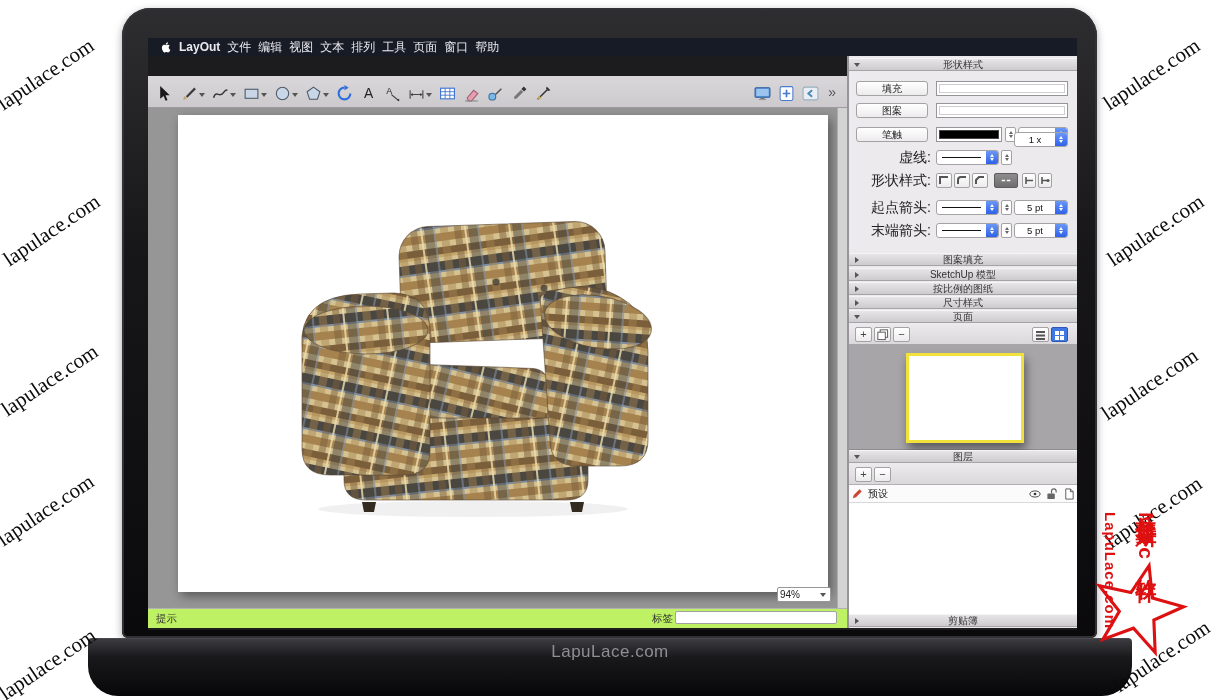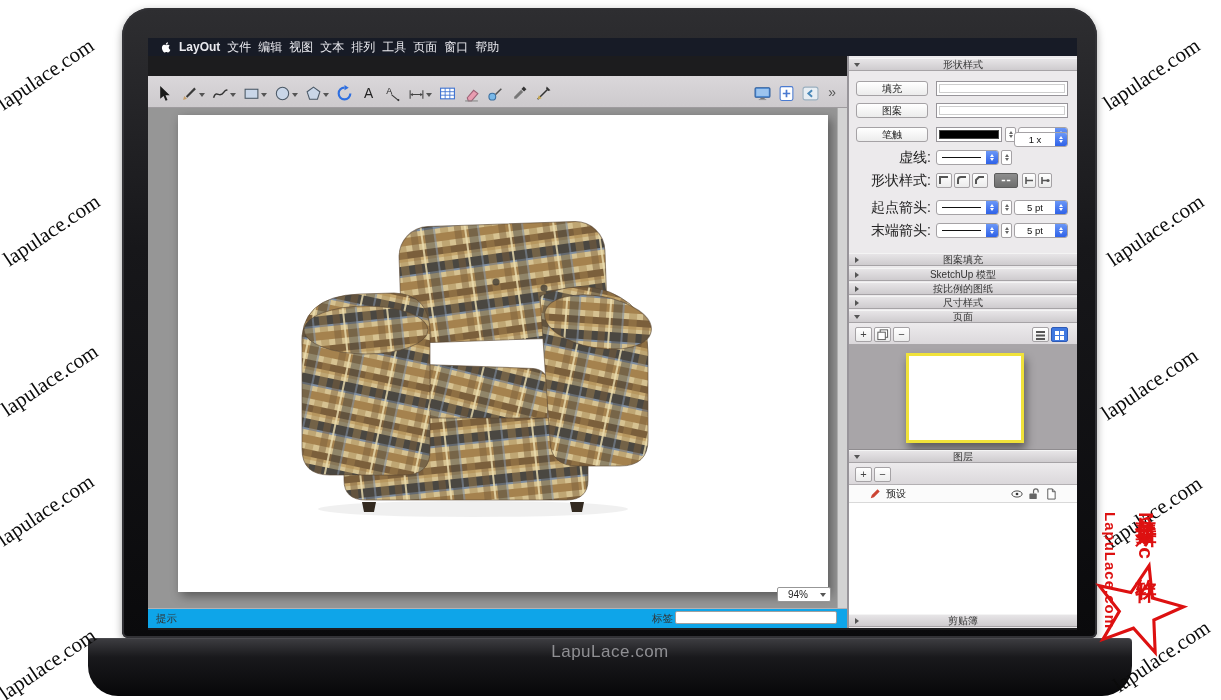--- a/index.html
+++ b/index.html
@@ -45,24 +45,24 @@
   .caret{width:0;height:0;border:3px solid transparent;border-top:4px solid #555;margin:0 0 2px 1px}
   .tspacer{margin-left:auto}
   .more{font-size:14px;color:#555;line-height:18px;padding:0 2px}
 
   .canvas{position:absolute;left:0;top:70px;width:699px;height:500px;background:#969696;overflow:hidden}
   .vscroll{position:absolute;right:0;top:0;width:9px;height:100%;background:#d3d3d3;border-left:1px solid #adadad}
   .page{position:absolute;left:30px;top:7px;width:650px;height:477px;background:#fff;
         box-shadow:3px 4px 10px rgba(0,0,0,.42)}
   .chair{position:absolute;left:100px;top:103px;width:390px;height:300px}
   .zoom{position:absolute;right:16px;bottom:6px;width:54px;height:15px;background:#fff;border:1px solid #979797;
-        border-radius:2px;font-size:10px;line-height:14px;text-align:left;padding-left:10px;box-sizing:border-box;color:#222}
+        border-radius:2px;font-size:10px;line-height:14px;text-align:left;padding-left:2px;box-sizing:border-box;color:#222}
   .zcaret{position:absolute;right:4px;top:5px;width:0;height:0;border:3px solid transparent;border-top:4px solid #555}
 
-  .statusbar{position:absolute;left:0;top:570px;width:699px;height:20px;background:#0ea5e9;
+  .statusbar{position:absolute;left:0;top:570px;width:699px;height:20px;background:#bef264;
              border-top:1px solid #b4b1b4;box-sizing:border-box;font-size:10.5px;color:#333}
   .hint{position:absolute;left:8px;top:3px}
   .taglbl{position:absolute;left:504px;top:3px}
   .taginput{position:absolute;left:527px;top:2px;width:162px;height:13px;background:#fff;
             border:1px solid #a0a0a0;border-radius:2px;font-size:10px;padding:0 3px;box-sizing:border-box}
 
   .divider{position:absolute;left:699px;top:18px;width:2px;height:572px;background:#98959a}
 
   
   .panel{position:absolute;left:701px;top:18px;width:228px;height:572px;background:#eceaec;font-size:10px}
@@ -108,21 +108,21 @@
   .gicon{display:grid;grid-template-columns:4px 4px;gap:1.5px;width:10px;margin:2.5px auto 0}
   .gicon i{width:4px;height:4px;background:#fff}
 
   .pglist{position:absolute;left:0;top:289px;width:228px;height:104px;background:#a8a5a8;border-bottom:1px solid #8f8c8f}
   .thumb{position:absolute;left:57px;top:8px;width:112px;height:84px;background:#fff;
          border:3px solid #f0e23a;box-shadow:2px 6px 9px rgba(0,0,0,.45)}
 
   .lybar{position:absolute;left:0;top:408px;width:228px;height:21px;box-sizing:border-box;
          background:linear-gradient(#eceaec,#dbd8db);border-bottom:1px solid #b3b0b3}
   .lyrow{position:absolute;left:0;top:429px;width:228px;height:18px;box-sizing:border-box;background:#fbfbfb;
-         border-bottom:1px solid #d9d9d9;display:flex;align-items:center;gap:5px;padding:0 20px}
+         border-bottom:1px solid #d9d9d9;display:flex;align-items:center;gap:5px;padding:0 2px}
   .lyrow svg{width:12px;height:12px;flex:0 0 auto}
   .lyrow .name{font-size:10px;color:#222}
   .lyicons{margin-left:auto;display:flex;align-items:center;gap:5px}
   .lywhite{position:absolute;left:0;top:447px;width:228px;height:111px;background:#fff}
 
   
   .stamp{position:absolute;left:1080px;top:500px;width:140px;height:200px;z-index:60;color:#dd1111}
   .stamp .cn{position:absolute;left:52px;top:0;writing-mode:vertical-rl;font-size:21px;letter-spacing:3px;font-weight:bold}
   .stamp .lat{position:absolute;left:22px;top:12px;writing-mode:vertical-rl;font-size:15px;letter-spacing:1px;font-weight:bold}
   .stamp svg{position:absolute;left:6px;top:58px;width:104px;height:104px;transform:rotate(14deg)}

